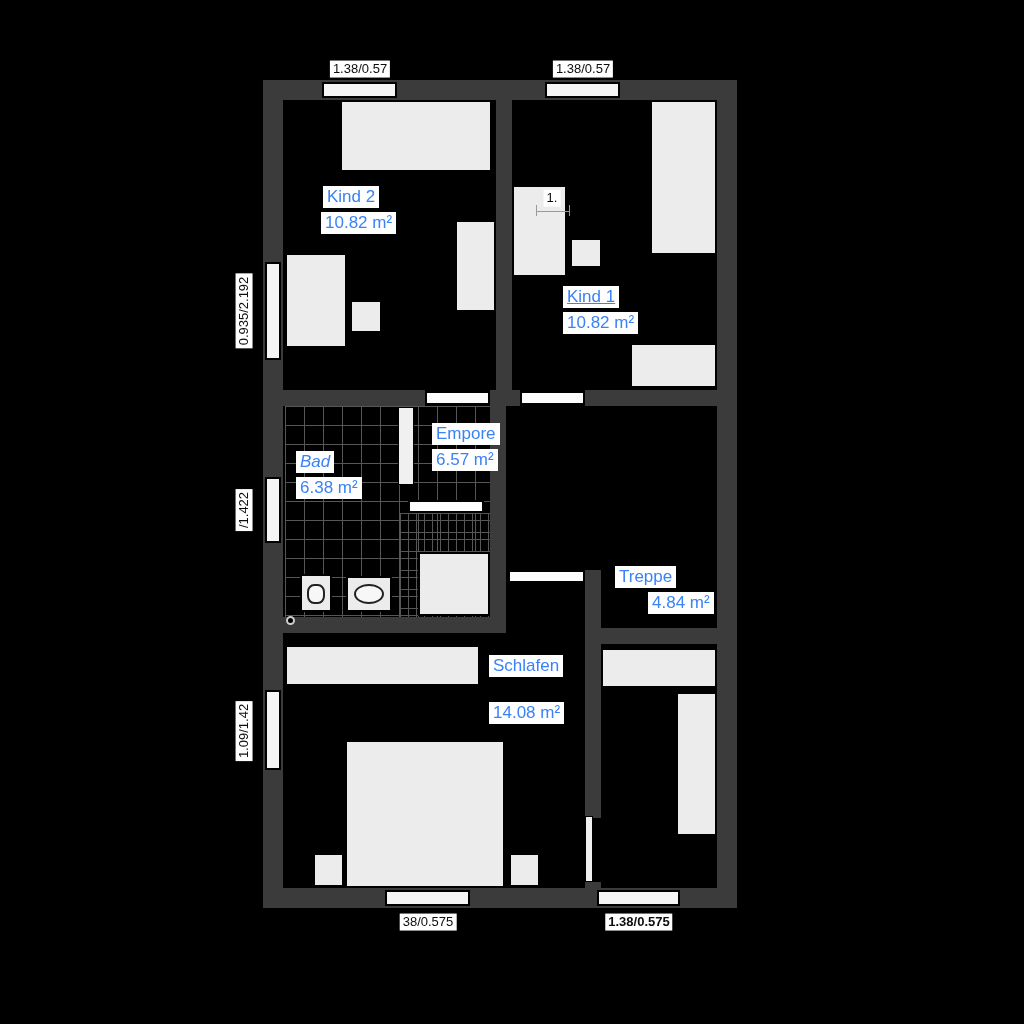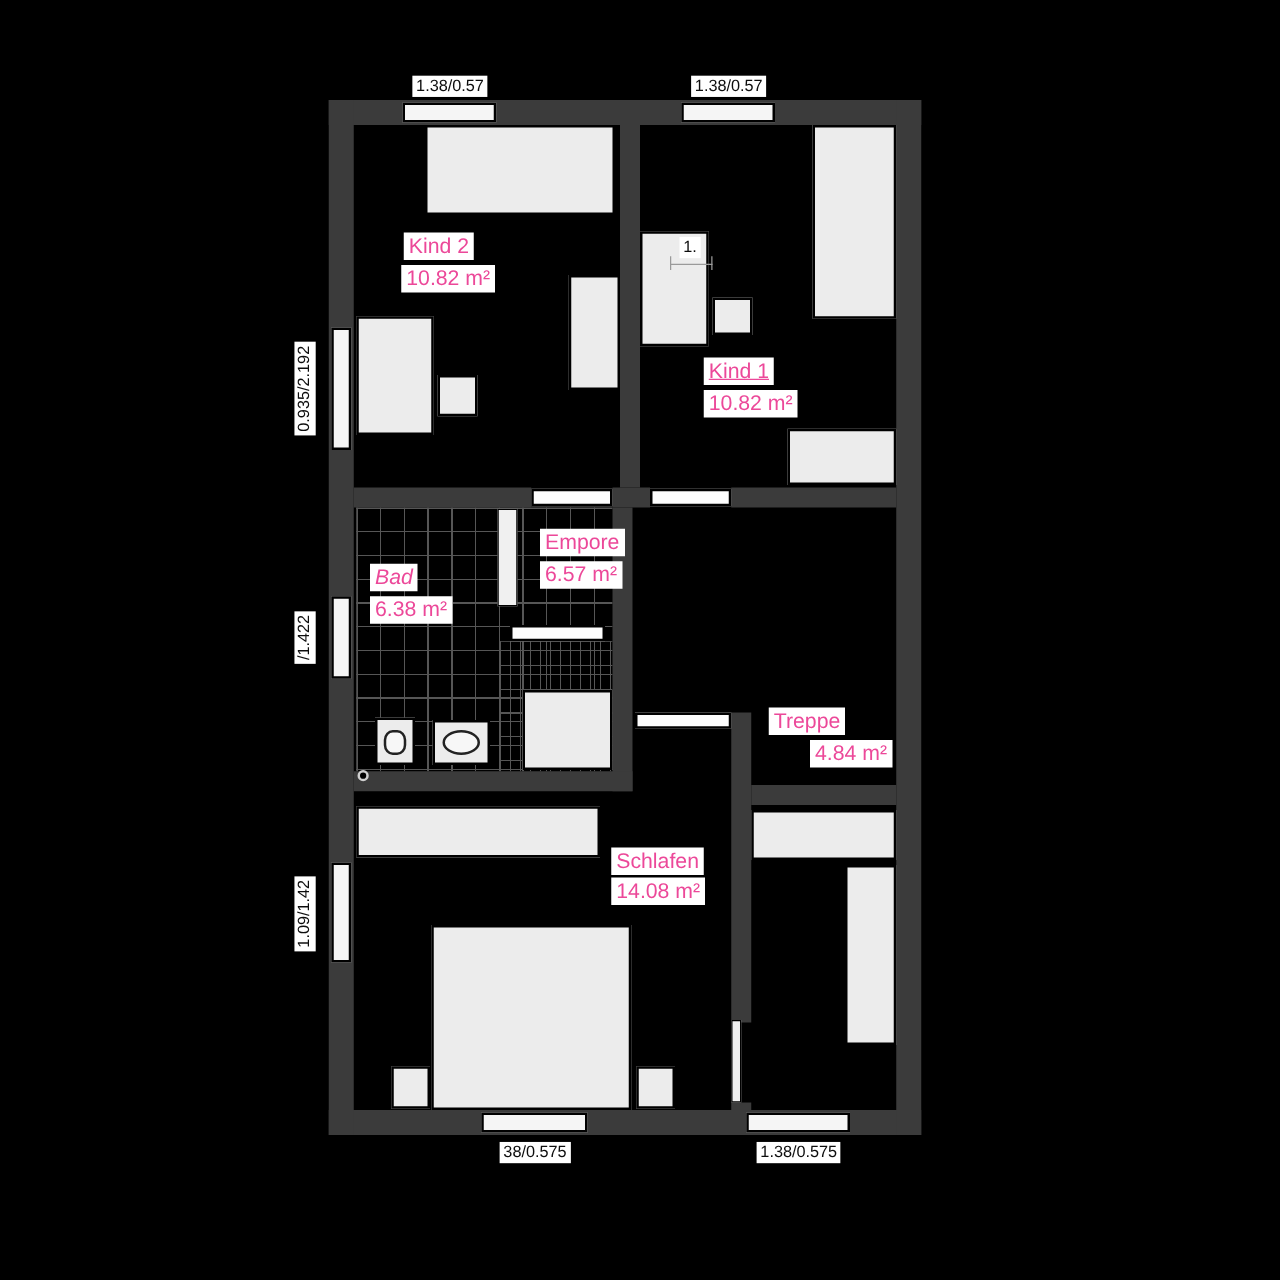--- a/index.html
+++ b/index.html
@@ -10,21 +10,21 @@
   .door{position:absolute;background:#fdfdfd;border:2px solid #000;box-sizing:border-box;}
   .leaf{position:absolute;background:#f0f0f0;border:1px solid #000;box-sizing:border-box;}
   .furn{position:absolute;background:#ececec;border:2px solid #000;box-sizing:border-box;}
   .tiles{position:absolute;}
   .tilesA{background-image:
       repeating-linear-gradient(to right,#565656 0,#565656 1px,transparent 1px,transparent 19px),
       repeating-linear-gradient(to bottom,#565656 0,#565656 1px,transparent 1px,transparent 19px);}
   .tilesB{background-image:
       repeating-linear-gradient(to right,#565656 0,#565656 1px,transparent 1px,transparent 8px),
       repeating-linear-gradient(to bottom,#565656 0,#565656 1px,transparent 1px,transparent 19px);}
-  .lbl{position:absolute;background:#ffffff;color:#ec4899;font-size:17px;line-height:1.2;
+  .lbl{position:absolute;background:#ffffff;color:#3b82f6;font-size:17px;line-height:1.2;
        padding:1px 4px;white-space:nowrap;}
   .dim{position:absolute;background:#ffffff;color:#0d0d0d;font-size:13px;line-height:1.3;
        padding:0 3px;white-space:nowrap;transform:translate(-50%,-50%);}
   .dim.vert{transform:translate(-50%,-50%) rotate(-90deg);}
   .tick{position:absolute;background:#9a9a9a;}
   .dot{position:absolute;width:9px;height:9px;border-radius:50%;background:#000;
        border:2px solid #cfcfcf;box-sizing:border-box;}
   .bowl{position:absolute;left:6px;top:6px;right:6px;bottom:6px;border:2px solid #222;
         border-radius:50%;background:#f7f7f7;}
   .wcbowl{position:absolute;left:5px;top:8px;right:5px;bottom:6px;border:2px solid #222;
@@ -98,29 +98,29 @@
   <div class="lbl" style="left:323px;top:186px;">Kind 2</div>
   <div class="lbl" style="left:321px;top:212px;">10.82 m²</div>
   <div class="lbl" style="left:563px;top:286px;text-decoration:underline;">Kind 1</div>
   <div class="lbl" style="left:563px;top:312px;">10.82 m²</div>
   <div class="lbl" style="left:432px;top:423px;">Empore</div>
   <div class="lbl" style="left:432px;top:449px;">6.57 m²</div>
   <div class="lbl" style="left:296px;top:451px;font-style:italic;">Bad</div>
   <div class="lbl" style="left:296px;top:477px;">6.38 m²</div>
   <div class="lbl" style="left:615px;top:566px;">Treppe</div>
   <div class="lbl" style="left:615px;top:592px;margin-left:33px;">4.84 m²</div>
-  <div class="lbl" style="left:489px;top:678px;">Schlafen</div>
+  <div class="lbl" style="left:489px;top:655px;">Schlafen</div>
   <div class="lbl" style="left:489px;top:702px;">14.08 m²</div>
 
   <div class="dim" style="left:360px;top:69px;">1.38/0.57</div>
   <div class="dim" style="left:583px;top:69px;">1.38/0.57</div>
   <div class="dim vert" style="left:244px;top:311px;">0.935/2.192</div>
   <div class="dim vert" style="left:244px;top:510px;">/1.422</div>
   <div class="dim vert" style="left:244px;top:731px;">1.09/1.42</div>
   <div class="dim" style="left:428px;top:922px;">38/0.575</div>
-  <div class="dim" style="left:639px;top:922px;">1.38/0.575</div>
+  <div class="dim" style="left:639px;top:922px;font-weight:bold;">1.38/0.575</div>
 
   <div class="dim" style="left:552px;top:198px;">1.</div>
   <div class="tick" style="left:536px;top:211px;width:34px;height:1px;"></div>
   <div class="tick" style="left:536px;top:205px;width:1px;height:11px;"></div>
   <div class="tick" style="left:569px;top:205px;width:1px;height:11px;"></div>
 
 </div>
 
 </body></html>

